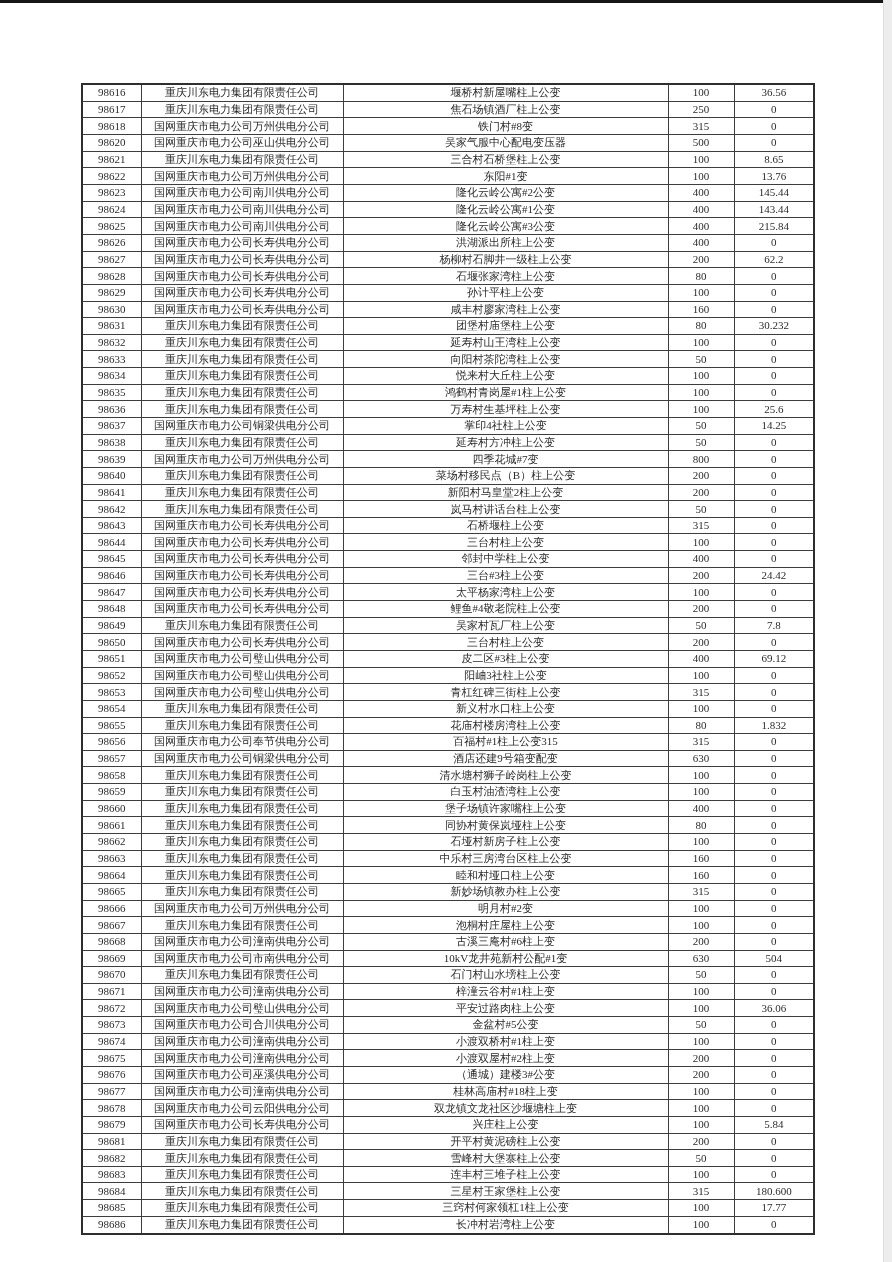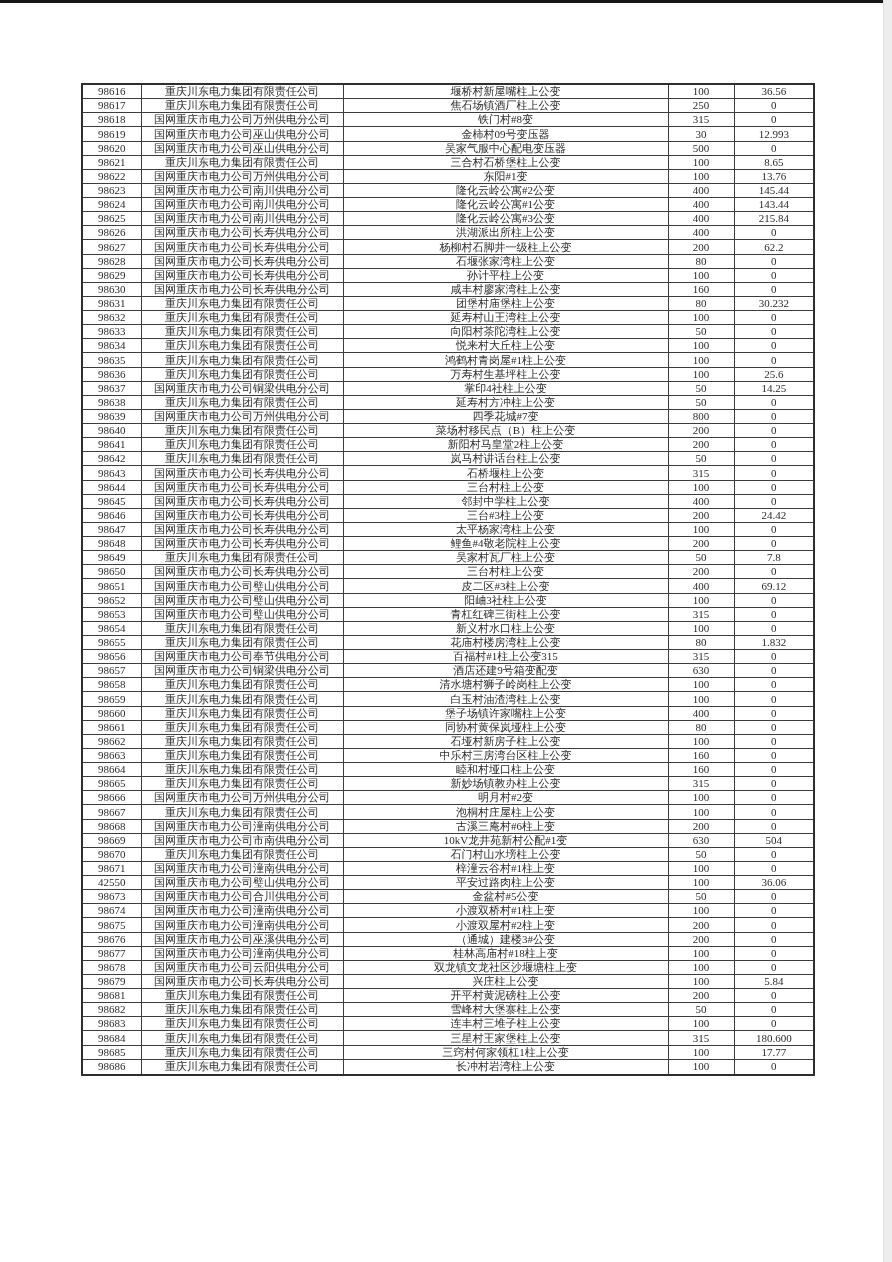--- a/index.html
+++ b/index.html
@@ -9,21 +9,21 @@
     font-family:"Liberation Serif","DejaVu Serif",serif;
   }
   .scan-top-line{
     position:absolute;left:0;top:0;width:883px;height:3px;background:#161616;
   }
   .scan-right-strip{
     position:absolute;top:0;right:0;width:8px;height:1262px;background:#ededed;
     border-left:1px solid #e0e0e0;
   }
   table.data-table{
-    position:absolute;left:81px;top:83px;width:732px;height:993px;
+    position:absolute;left:81px;top:83px;width:732px;height:1152px;
     border-collapse:collapse;table-layout:fixed;
     border:2px solid #2e2e2e;
   }
   table.data-table td{
     border:1px solid #3d3d3d;
     padding:0 2px;margin:0;
     font-size:11px;line-height:1;color:#2b2b2b;
     text-align:center;vertical-align:middle;
     white-space:nowrap;overflow:hidden;
   }
@@ -63,27 +63,20 @@
         <td>0</td>
       </tr>
       <tr>
         <td>98618</td>
         <td>国网重庆市电力公司万州供电分公司</td>
         <td>铁门村#8变</td>
         <td>315</td>
         <td>0</td>
       </tr>
       <tr>
-        <td>98619</td>
-        <td>国网重庆市电力公司巫山供电分公司</td>
-        <td>金柿村09号变压器</td>
-        <td>30</td>
-        <td>12.993</td>
-      </tr>
-      <tr>
         <td>98620</td>
         <td>国网重庆市电力公司巫山供电分公司</td>
         <td>吴家气服中心配电变压器</td>
         <td>500</td>
         <td>0</td>
       </tr>
       <tr>
         <td>98621</td>
         <td>重庆川东电力集团有限责任公司</td>
         <td>三合村石桥堡柱上公变</td>
@@ -434,21 +427,21 @@
         <td>0</td>
       </tr>
       <tr>
         <td>98671</td>
         <td>国网重庆市电力公司潼南供电分公司</td>
         <td>梓潼云谷村#1柱上变</td>
         <td>100</td>
         <td>0</td>
       </tr>
       <tr>
-        <td>42550</td>
+        <td>98672</td>
         <td>国网重庆市电力公司璧山供电分公司</td>
         <td>平安过路肉柱上公变</td>
         <td>100</td>
         <td>36.06</td>
       </tr>
       <tr>
         <td>98673</td>
         <td>国网重庆市电力公司合川供电分公司</td>
         <td>金盆村#5公变</td>
         <td>50</td>

